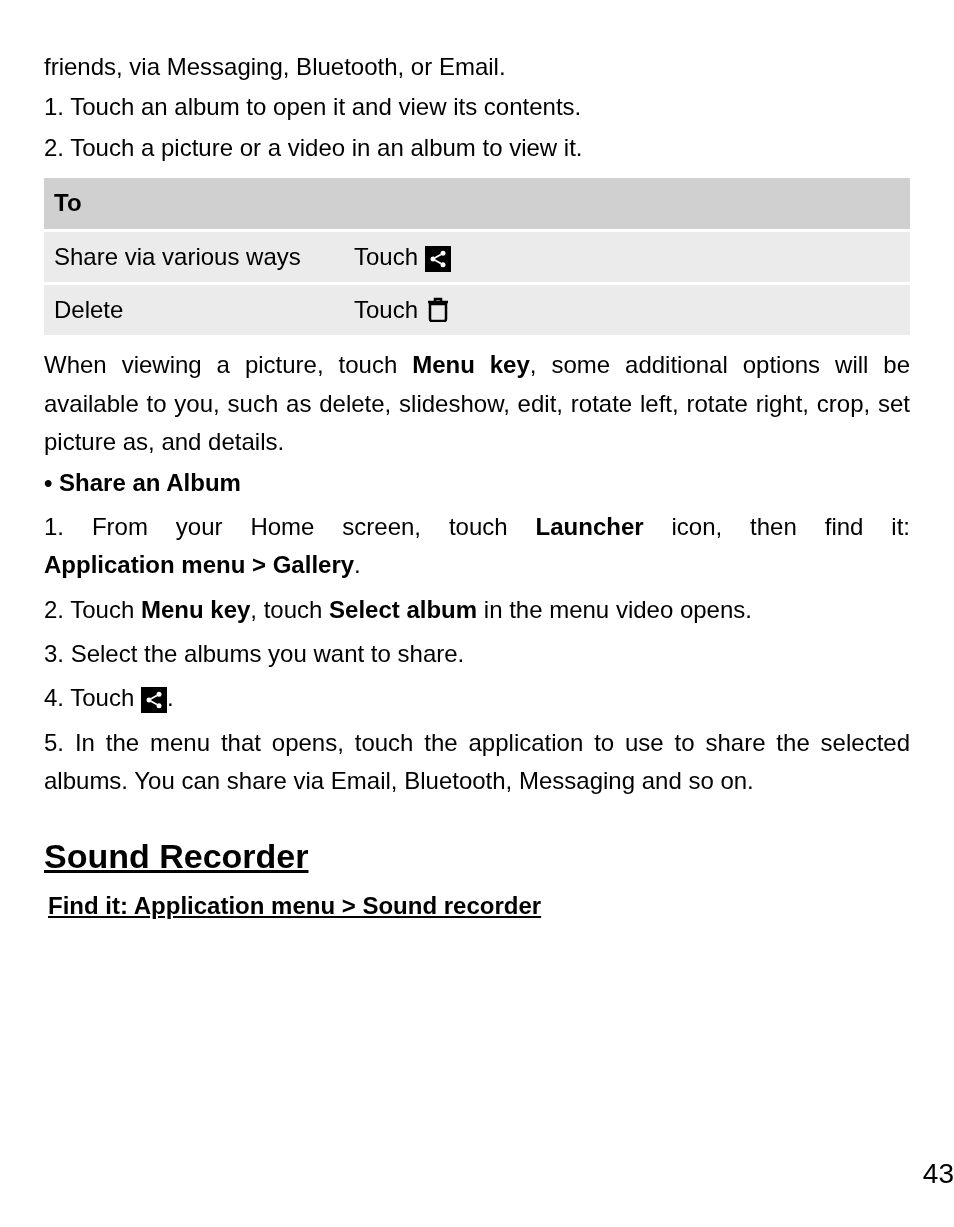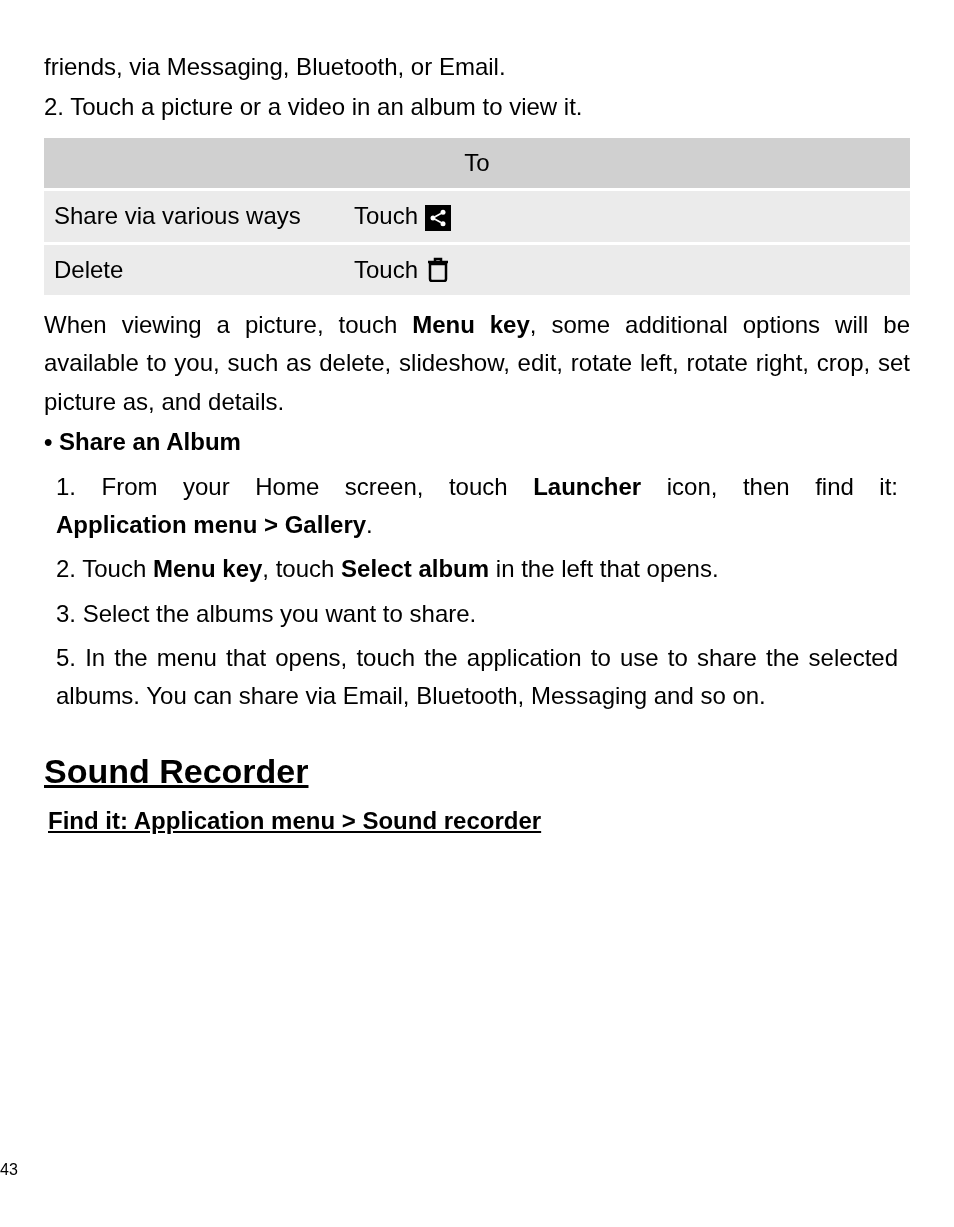--- a/index.html
+++ b/index.html
@@ -25,22 +25,21 @@
     }
     td, th {
       text-align: left;
       padding: 6px 10px;
       vertical-align: middle;
       border-top: 3px solid #fff;
       border-bottom: 3px solid #fff;
     }
     tr.header-row td {
       background: #d0d0d0;
-      font-weight: normal;
-      text-align: center;
+      font-weight: bold;
     }
     tr.body-row td {
       background: #ebebeb;
     }
     .icon-box {
       display: inline-flex;
       align-items: center;
       justify-content: center;
       width: 26px;
       height: 26px;
@@ -66,35 +65,36 @@
       font-size: 34px;
       text-decoration: underline;
       margin: 28px 0 4px 0;
     }
     .subhead {
       font-size: 24px;
       font-weight: bold;
       text-decoration: underline;
       margin: 4px;
     }
-    .list-block p { margin: 6px 12px; }
+    .list-block p { margin: 6px 0; }
     .footer {
       position: absolute;
-      bottom: 48px;
+      bottom: 37px;
       width: 100%;
-      text-align: left;
-      font-size: 16px;
+      text-align: right;
+      font-size: 28px;
     }
   </style>
 </head>
 <body>
 
 <div class="page">
 
   <p class="para">friends, via Messaging, Bluetooth, or Email.</p>
+  <p class="para">1. Touch an album to open it and view its contents.</p>
   <p class="para">2. Touch a picture or a video in an album to view it.</p>
 
   <table style="margin-top:8px;">
     <tbody>
         <tr class="header-row">
       <td colspan="2">To</td>
     </tr>
     <tr class="body-row">
       <td style="width:280px;">Share via various ways</td>
       <td>
@@ -130,23 +130,35 @@
     <span>When viewing a picture, touch </span><span class="bold">Menu key</span><span>, some additional options will be available to you, such as delete, slideshow, edit, rotate left, rotate right, crop, set picture as, and details.</span>
   </p>
 
   <p class="para bold" style="margin-top:0;">• Share an Album</p>
 
   <div class="list-block">
     <p class="justify" style="word-spacing:12px;">
       <span>1. From your Home screen, touch </span><span class="bold">Launcher</span><span> icon, then find it: </span><span class="bold" style="word-spacing:normal;">Application menu &gt; Gallery</span><span>.</span>
     </p>
     <p>
-      <span>2. Touch </span><span class="bold">Menu key</span><span>, touch </span><span class="bold">Select album</span><span> in the left that opens.</span>
+      <span>2. Touch </span><span class="bold">Menu key</span><span>, touch </span><span class="bold">Select album</span><span> in the menu video opens.</span>
     </p>
     <p>3. Select the albums you want to share.</p>
+    <p>
+      <span>4. Touch </span>
+      <span class="icon-box">
+        <svg width="20" height="20" viewBox="0 0 24 24">
+          <circle cx="18" cy="5" r="3" fill="#fff"></circle>
+          <circle cx="6" cy="12" r="3" fill="#fff"></circle>
+          <circle cx="18" cy="19" r="3" fill="#fff"></circle>
+          <line x1="8.5" y1="10.5" x2="15.5" y2="6.5" stroke="#fff" stroke-width="2"></line>
+          <line x1="8.5" y1="13.5" x2="15.5" y2="17.5" stroke="#fff" stroke-width="2"></line>
+        </svg>
+      </span><span>.</span>
+    </p>
     <p class="justify">5. In the menu that opens, touch the application to use to share the selected albums. You can share via Email, Bluetooth, Messaging and so on.</p>
   </div>
 
   <h2 class="sec-title">Sound Recorder</h2>
   <p class="subhead">Find it: Application menu &gt; Sound recorder</p>
 
 </div>
 
 <div class="footer">43</div>
 

